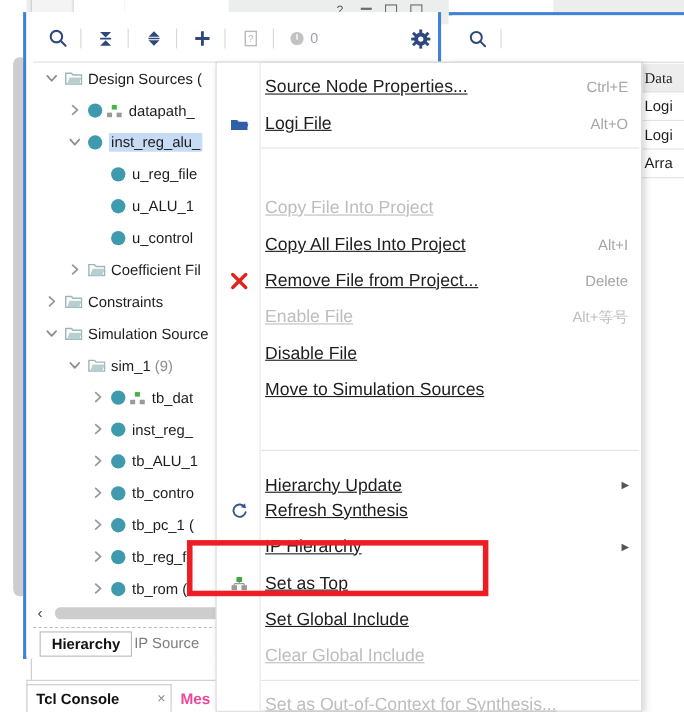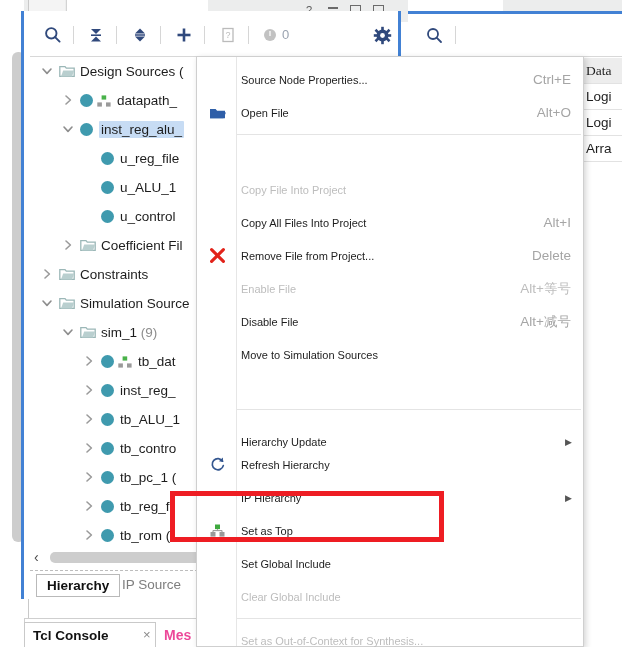--- a/index.html
+++ b/index.html
@@ -89,21 +89,21 @@
   .gcell{position:absolute;left:0;width:38px;height:26px;font-size:13.5px;color:#1d1d1d;padding-left:2px;box-sizing:border-box;
          display:flex;align-items:center;border-bottom:1px solid #e2e2e2;overflow:hidden;}
   .gcell.hdr{background:#ededed;}
 
   
   #context-menu{left:196px;top:56px;width:388px;height:591px;background:#ffffff;
      border:1px solid #cfcfcf;box-shadow:2px 2px 6px rgba(0,0,0,.17);box-sizing:border-box;}
   #menu-iconrail{position:absolute;left:0;top:0;width:39px;height:100%;background:#ffffff;border-right:1px solid #e6e6e6;}
   .mi{position:absolute;left:0;width:386px;height:33px;display:flex;align-items:center;}
   .mi .mi-ico{position:absolute;left:7px;top:0;width:26px;height:33px;display:flex;align-items:center;justify-content:center;}
-  .mi .mi-lbl{position:absolute;left:44px;top:0;height:33px;display:flex;align-items:center;font-size:11px;color:#1d1d1d;}
+  .mi .mi-lbl{position:absolute;left:44px;top:0;height:33px;display:flex;align-items:center;font-size:16px;color:#1d1d1d;text-decoration:underline;}
   .mi .mi-acc{position:absolute;right:12px;top:0;height:33px;display:flex;align-items:center;font-size:13.5px;color:#a5a5a5;}
   .mi .mi-arrow{position:absolute;right:11px;top:0;height:33px;display:flex;align-items:center;color:#555;font-size:9px;}
   .mi.disabled .mi-lbl,.mi.disabled .mi-acc{color:#bdbdbd;}
   .msep{position:absolute;left:40px;width:344px;height:1px;background:#e4e4e4;}
 
   
   #red-callout{left:170px;top:491px;width:274px;height:51px;border:5px solid #ee1d23;box-sizing:border-box;background:transparent;}
 </style>
 </head>
 <body>
@@ -461,21 +461,21 @@
       <span class="mi-lbl">Source Node Properties...</span>
       <span class="mi-acc">Ctrl+E</span>
     </div>
     <div class="mi" style="top: 39px;">
       <span class="mi-ico">
         <svg width="17" height="14" viewBox="0 0 17 14">
           <path d="M1 3 h5.6 l1.5 1.7 H16 v7.5 H1 Z" fill="#2f5fa8"></path>
           <path d="M1 12.2 L3.6 6.4 H17 L14.4 12.2 Z" fill="#2f5fa8"></path>
         </svg>
       </span>
-      <span class="mi-lbl">Open File</span>
+      <span class="mi-lbl">Logi File</span>
       <span class="mi-acc">Alt+O</span>
     </div>
     <div class="msep" style="top: 77px;"></div>
     <div class="mi" style="top: 83px;">
       <span class="mi-ico"></span>
     </div>
     <div class="mi disabled" style="top: 116px;">
       <span class="mi-ico"></span>
       <span class="mi-lbl">Copy File Into Project</span>
     </div>
@@ -495,40 +495,39 @@
       <span class="mi-acc">Delete</span>
     </div>
     <div class="mi disabled" style="top: 215px;">
       <span class="mi-ico"></span>
       <span class="mi-lbl">Enable File</span>
       <span class="mi-acc">Alt+等号</span>
     </div>
     <div class="mi" style="top: 248px;">
       <span class="mi-ico"></span>
       <span class="mi-lbl">Disable File</span>
-      <span class="mi-acc">Alt+减号</span>
     </div>
     <div class="mi" style="top: 281px;">
       <span class="mi-ico"></span>
       <span class="mi-lbl">Move to Simulation Sources</span>
     </div>
     <div class="msep" style="top: 352px;"></div>
     <div class="mi" style="top: 368px;">
       <span class="mi-ico"></span>
       <span class="mi-lbl">Hierarchy Update</span>
       <span class="mi-arrow">▶</span>
     </div>
     <div class="mi" style="top: 391px;">
       <span class="mi-ico">
         <svg width="17" height="17" viewBox="0 0 17 17">
           <path d="M13.6 5.2 A5.6 5.6 0 1 0 14.3 9.6" fill="none" stroke="#33568f" stroke-width="1.7" stroke-linecap="round"></path>
           <path d="M13.9 1.4 L14.1 5.9 L9.9 5.2 Z" fill="#33568f"></path>
         </svg>
       </span>
-      <span class="mi-lbl">Refresh Hierarchy</span>
+      <span class="mi-lbl">Refresh Synthesis</span>
     </div>
     <div class="mi" style="top: 424px;">
       <span class="mi-ico"></span>
       <span class="mi-lbl">IP Hierarchy</span>
       <span class="mi-arrow">▶</span>
     </div>
     <div class="mi" style="top: 457px;">
       <span class="mi-ico">
         <svg width="15" height="13" viewBox="0 0 15 13">
           <rect x="5" y="0.5" width="5" height="4.6" fill="#3fa93f"></rect>

